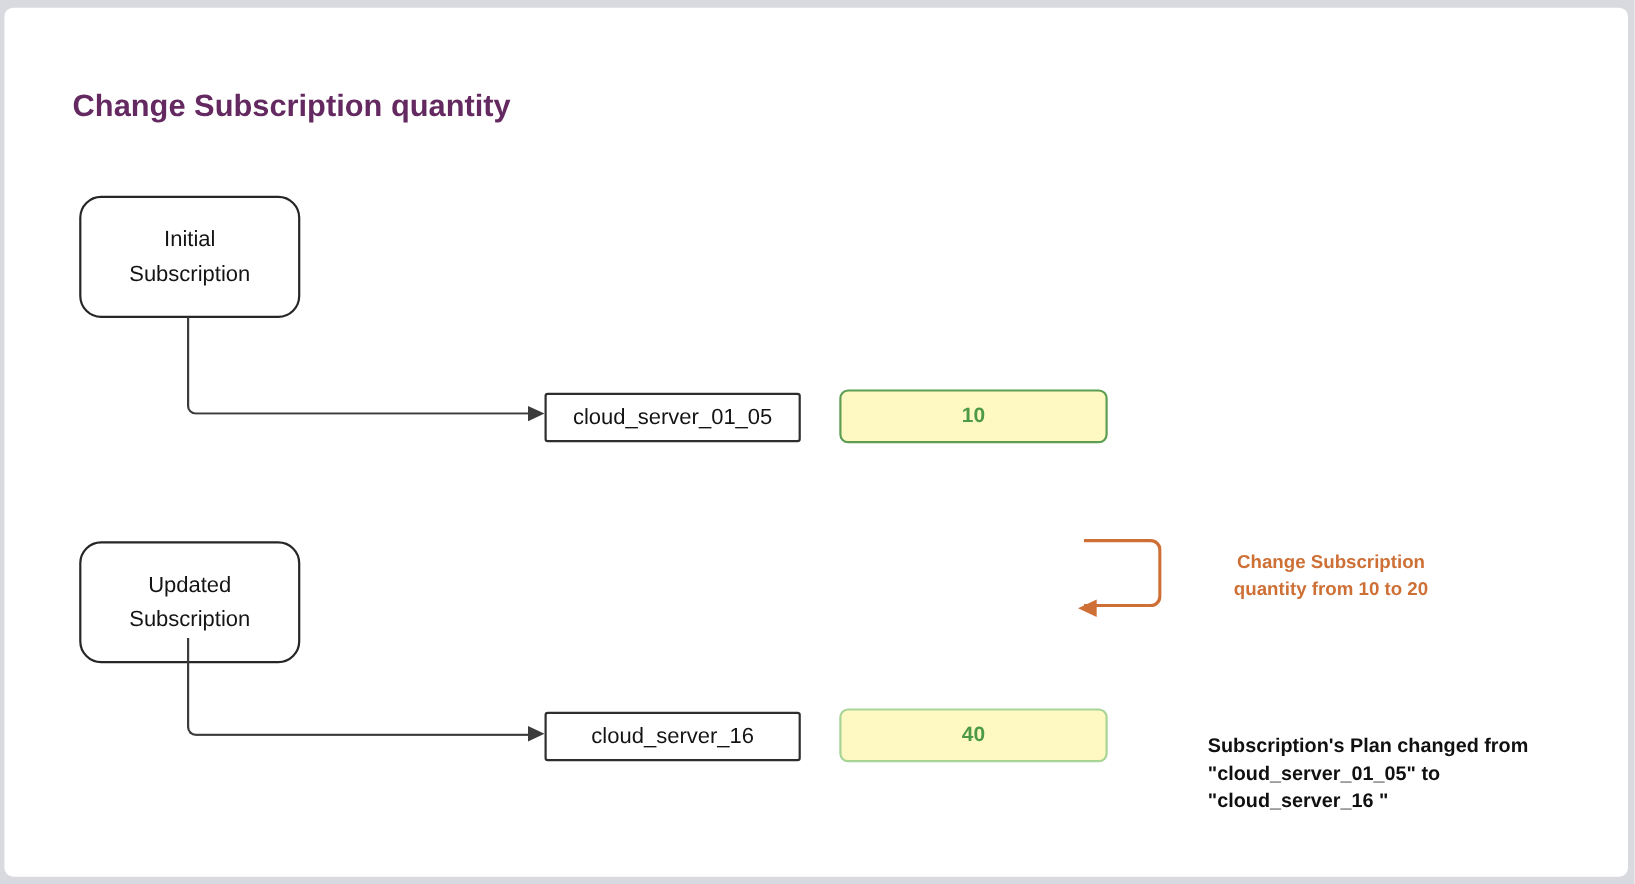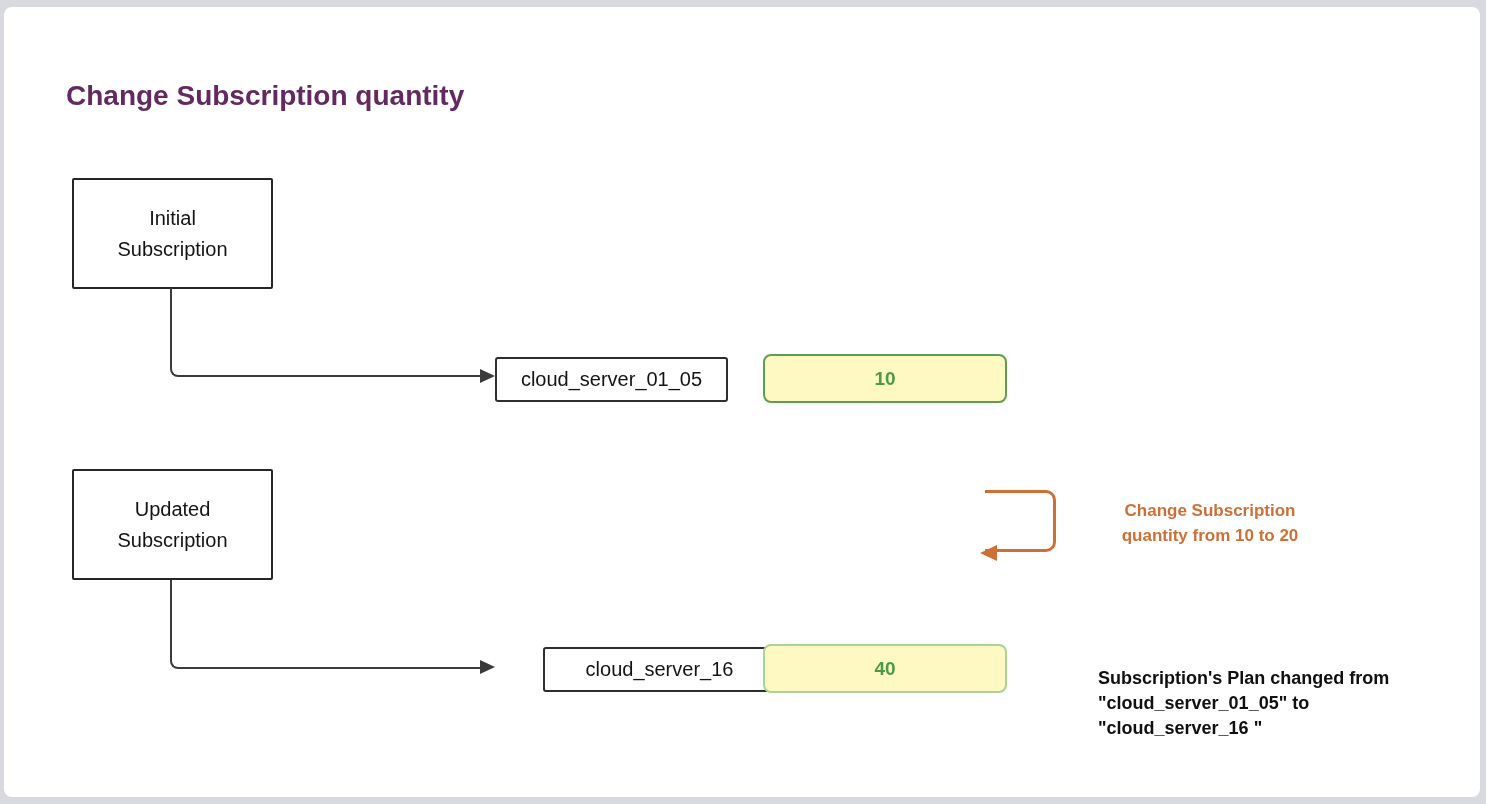--- a/index.html
+++ b/index.html
@@ -27,35 +27,35 @@
     border-radius:8px;
   }
   .page-title{
     position:absolute;left:66px;top:79px;
     font-size:28px;font-weight:bold;line-height:34px;
     color:var(--title-text);
     white-space:nowrap;
   }
   .subscription-node{
     position:absolute;width:201px;height:111px;
-    background:#fff;border:2px solid var(--node-border);border-radius:2px;
+    background:#fff;border:2px solid var(--node-border);border-radius:20px;
     display:flex;align-items:center;justify-content:center;text-align:center;
     font-size:20px;line-height:31px;color:#141414;
     white-space:pre-line;
   }
   .node-initial{left:72px;top:178px;}
-  .node-updated{left:72px;top:469px;}
+  .node-updated{left:72px;top:492px;}
   .plan-node{
     position:absolute;width:233px;height:45px;
     background:#fff;border:2px solid #2e2e2e;border-radius:3px;
     display:flex;align-items:center;justify-content:center;
     font-size:20px;color:#141414;white-space:nowrap;
   }
   .plan-initial{left:495px;top:357px;}
-  .plan-updated{left:495px;top:647px;margin-left:48px;}
+  .plan-updated{left:495px;top:647px;}
   .qty-node{
     position:absolute;width:244px;height:49px;
     background:#fef9c3;border-radius:8px;
     display:flex;align-items:center;justify-content:center;
     font-size:19px;font-weight:bold;color:var(--quantity-text-green);
   }
   .qty-initial{left:763px;top:354px;border:2px solid var(--quantity-border-dark-green);}
   .qty-updated{left:763px;top:644px;border:2px solid var(--quantity-border-light-green);}
   .elbow{
     position:absolute;width:312px;height:89px;

